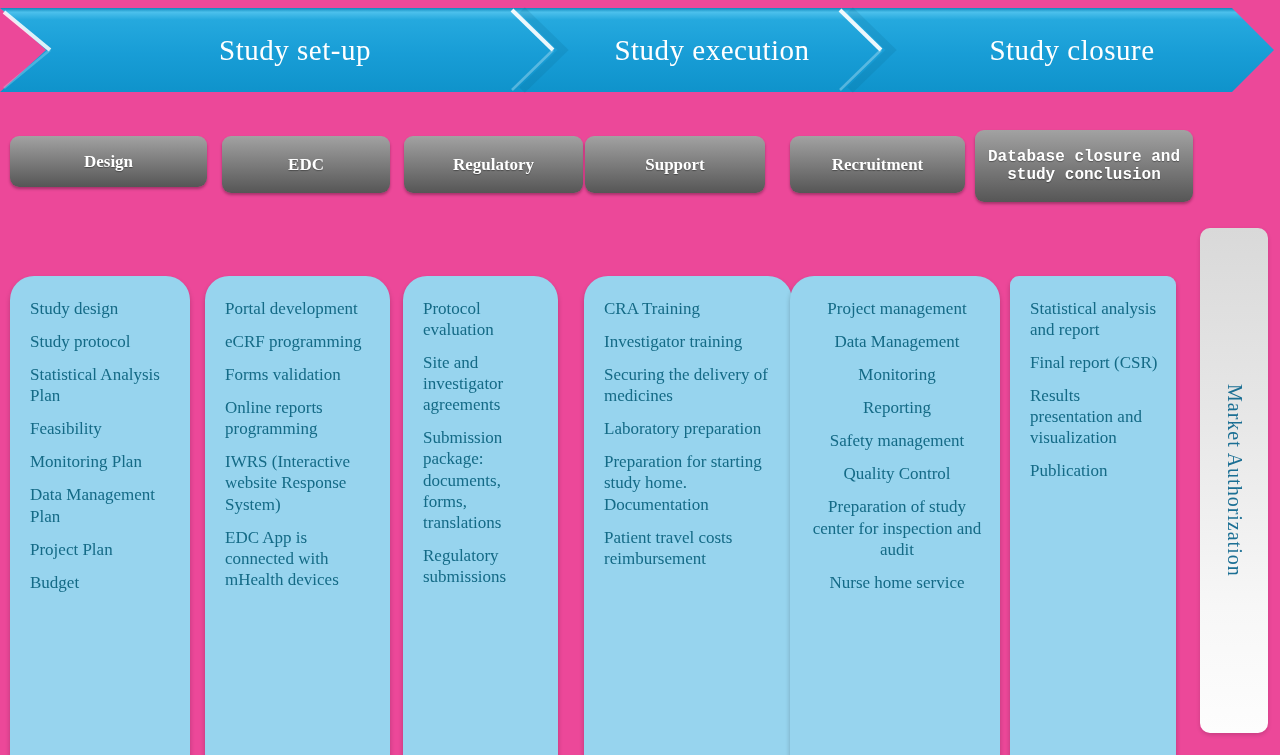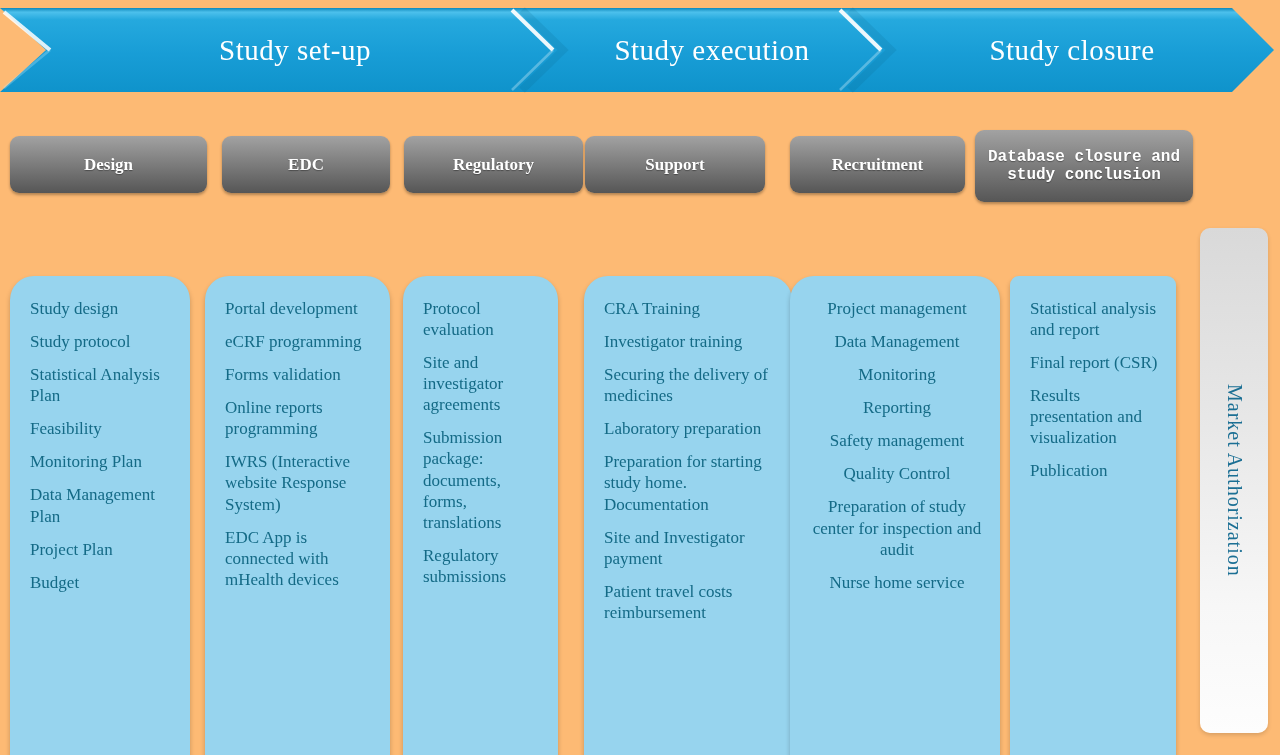--- a/index.html
+++ b/index.html
@@ -1,21 +1,21 @@
 <!DOCTYPE html>
 <html><head>
 <meta charset="utf-8">
 <style>
   html, body { margin: 0; padding: 0; background: #ffffff; }
   body { font-family: "Liberation Serif", "DejaVu Serif", serif; }
   .canvas {
     position: relative;
     width: 1280px;
     height: 755px;
-    background: #fdba74;
+    background: #ec4899;
     overflow: hidden;
   }
   .banner-svg { position: absolute; top: 0; left: 0; }
   .banner-label {
     fill: #ffffff;
     font-family: "Liberation Serif", "DejaVu Serif", serif;
     font-size: 29px;
     letter-spacing: 0.5px;
   }
   .stage-header {
@@ -100,21 +100,21 @@
 
     <path d="M 850 10 L 891 50 L 850 90" fill="none" stroke="#085a82" stroke-width="8" opacity="0.14"></path>
     <line x1="840" y1="10" x2="881" y2="50" stroke="#ffffff" stroke-width="4" opacity="0.92"></line>
     <line x1="881" y1="50" x2="840" y2="90" stroke="#d6f2fc" stroke-width="2.5" opacity="0.35"></line>
 
     <text class="banner-label" x="295" y="60" text-anchor="middle">Study set-up</text>
     <text class="banner-label" x="712" y="60" text-anchor="middle">Study execution</text>
     <text class="banner-label" x="1072" y="60" text-anchor="middle">Study closure</text>
   </svg>
 
-  <div class="stage-header" style="left:10px;  top:136px; width:197px; height:57px;">Design</div>
+  <div class="stage-header" style="left:10px;  top:136px; width:197px; height:51px;">Design</div>
   <div class="stage-header" style="left:222px; top:136px; width:168px; height:57px;">EDC</div>
   <div class="stage-header" style="left:404px; top:136px; width:179px; height:57px;">Regulatory</div>
   <div class="stage-header" style="left:585px; top:136px; width:180px; height:57px;">Support</div>
   <div class="stage-header" style="left:790px; top:136px; width:175px; height:57px;">Recruitment</div>
   <div class="stage-header" style="left:975px; top:130px; width:218px; height:72px; font-size:16px;font-family:Liberation Mono, monospace;">Database closure and study conclusion</div>
 
   <div class="task-column" style="left:10px; width:180px;">
     <div class="task-item">Study design</div>
     <div class="task-item">Study protocol</div>
     <div class="task-item">Statistical Analysis Plan</div>
@@ -140,21 +140,20 @@
     <div class="task-item">Submission package: documents, forms, translations</div>
     <div class="task-item">Regulatory submissions</div>
   </div>
 
   <div class="task-column" style="left:584px; width:208px;">
     <div class="task-item">CRA Training</div>
     <div class="task-item">Investigator training</div>
     <div class="task-item">Securing the delivery of medicines</div>
     <div class="task-item">Laboratory preparation</div>
     <div class="task-item">Preparation for starting study home. Documentation</div>
-    <div class="task-item">Site and Investigator payment</div>
     <div class="task-item">Patient travel costs reimbursement</div>
   </div>
 
   <div class="task-column" style="left:790px; width:210px;text-align:center;">
     <div class="task-item">Project management</div>
     <div class="task-item">Data Management</div>
     <div class="task-item">Monitoring</div>
     <div class="task-item">Reporting</div>
     <div class="task-item">Safety management</div>
     <div class="task-item">Quality Control</div>

